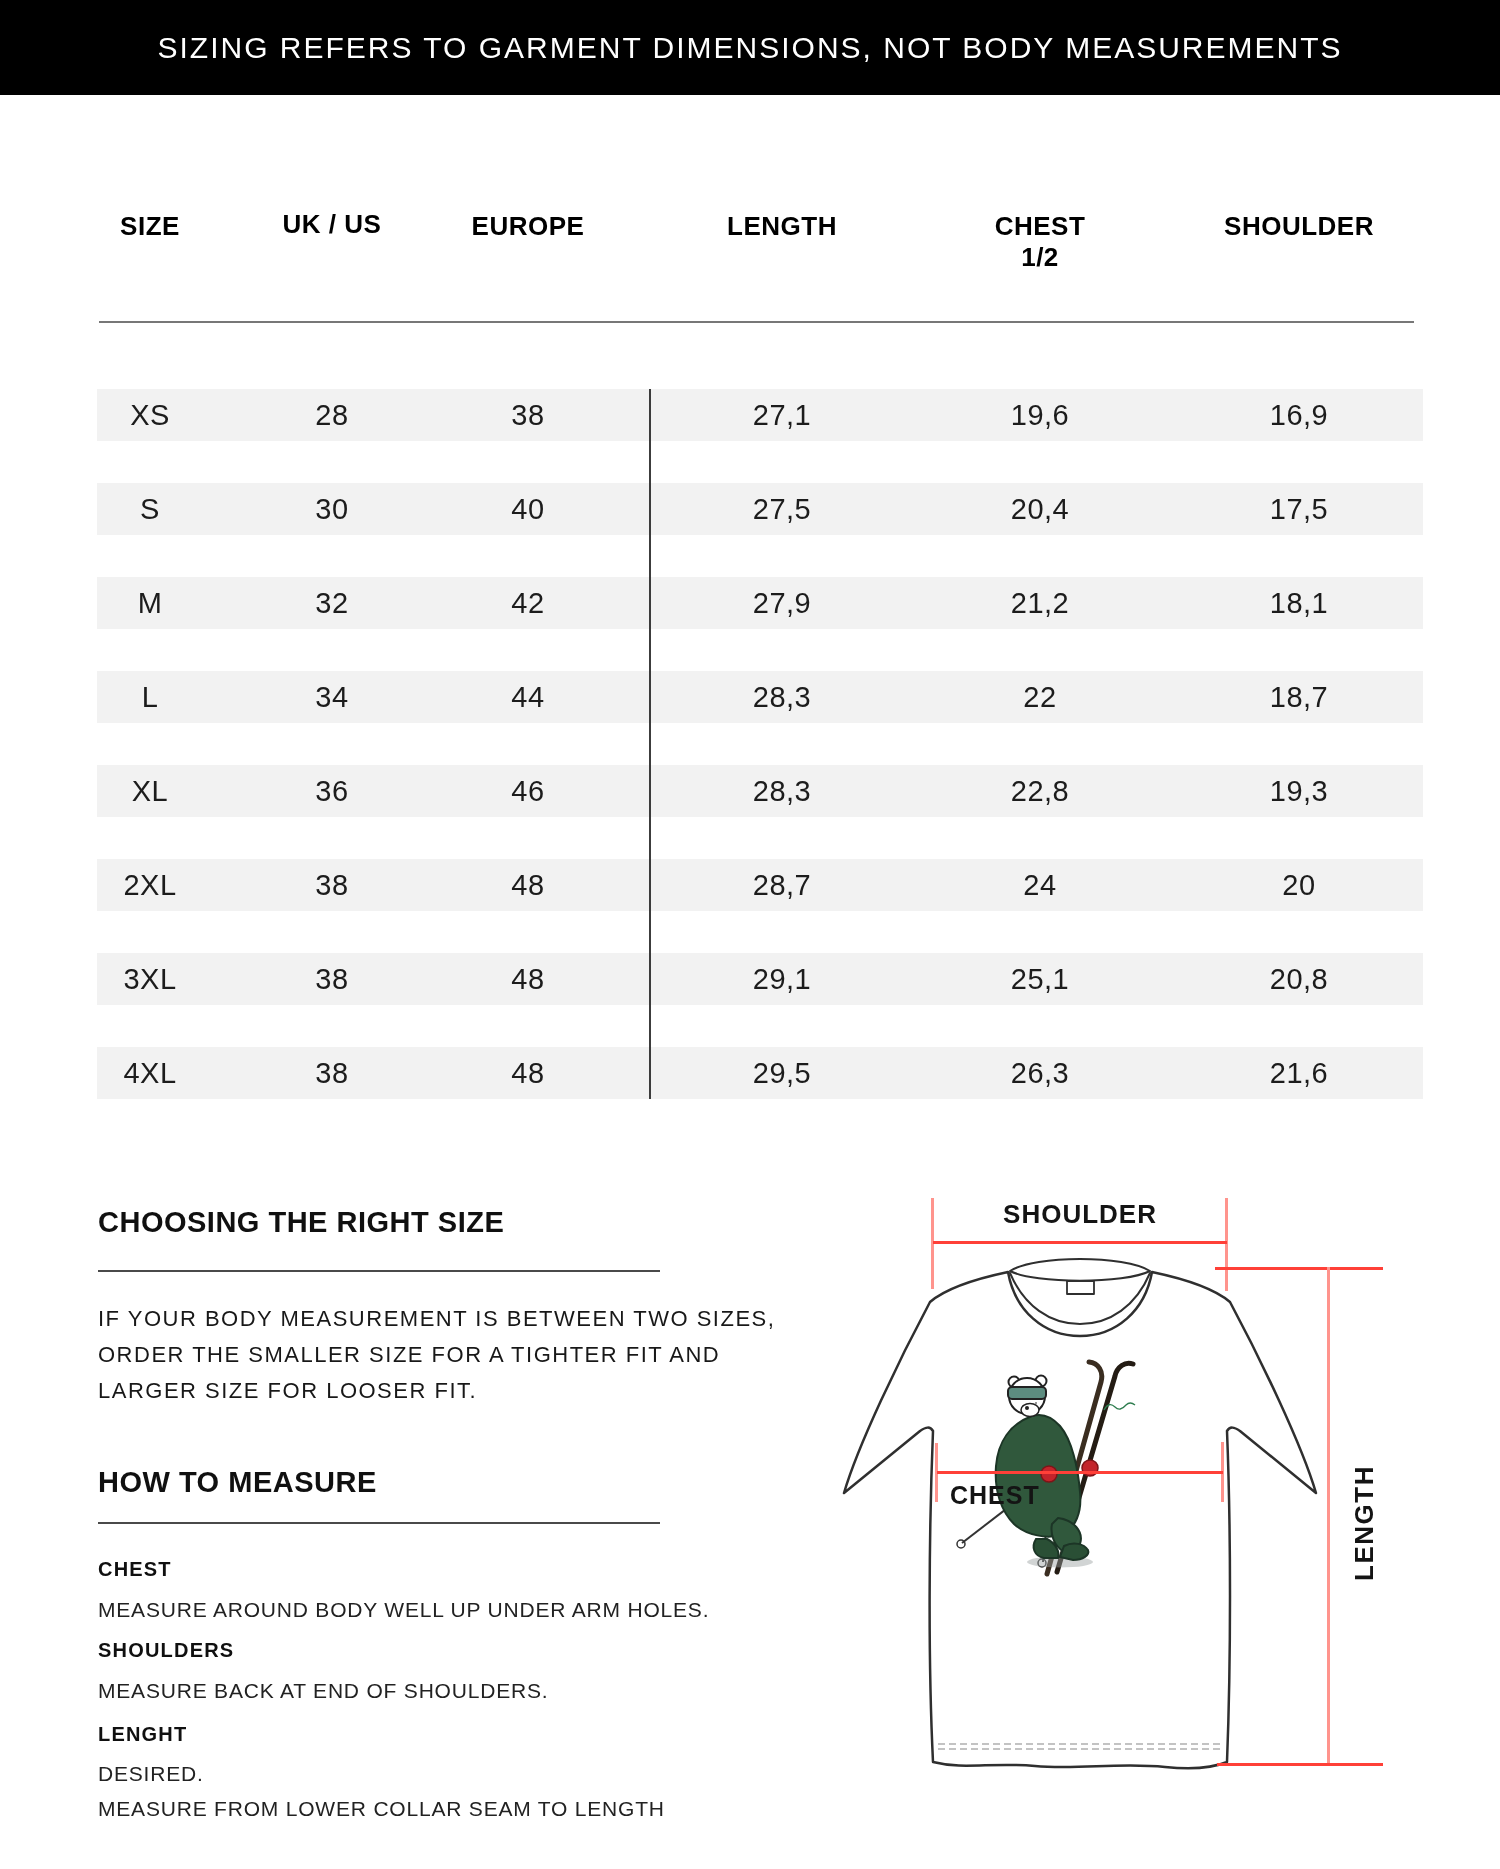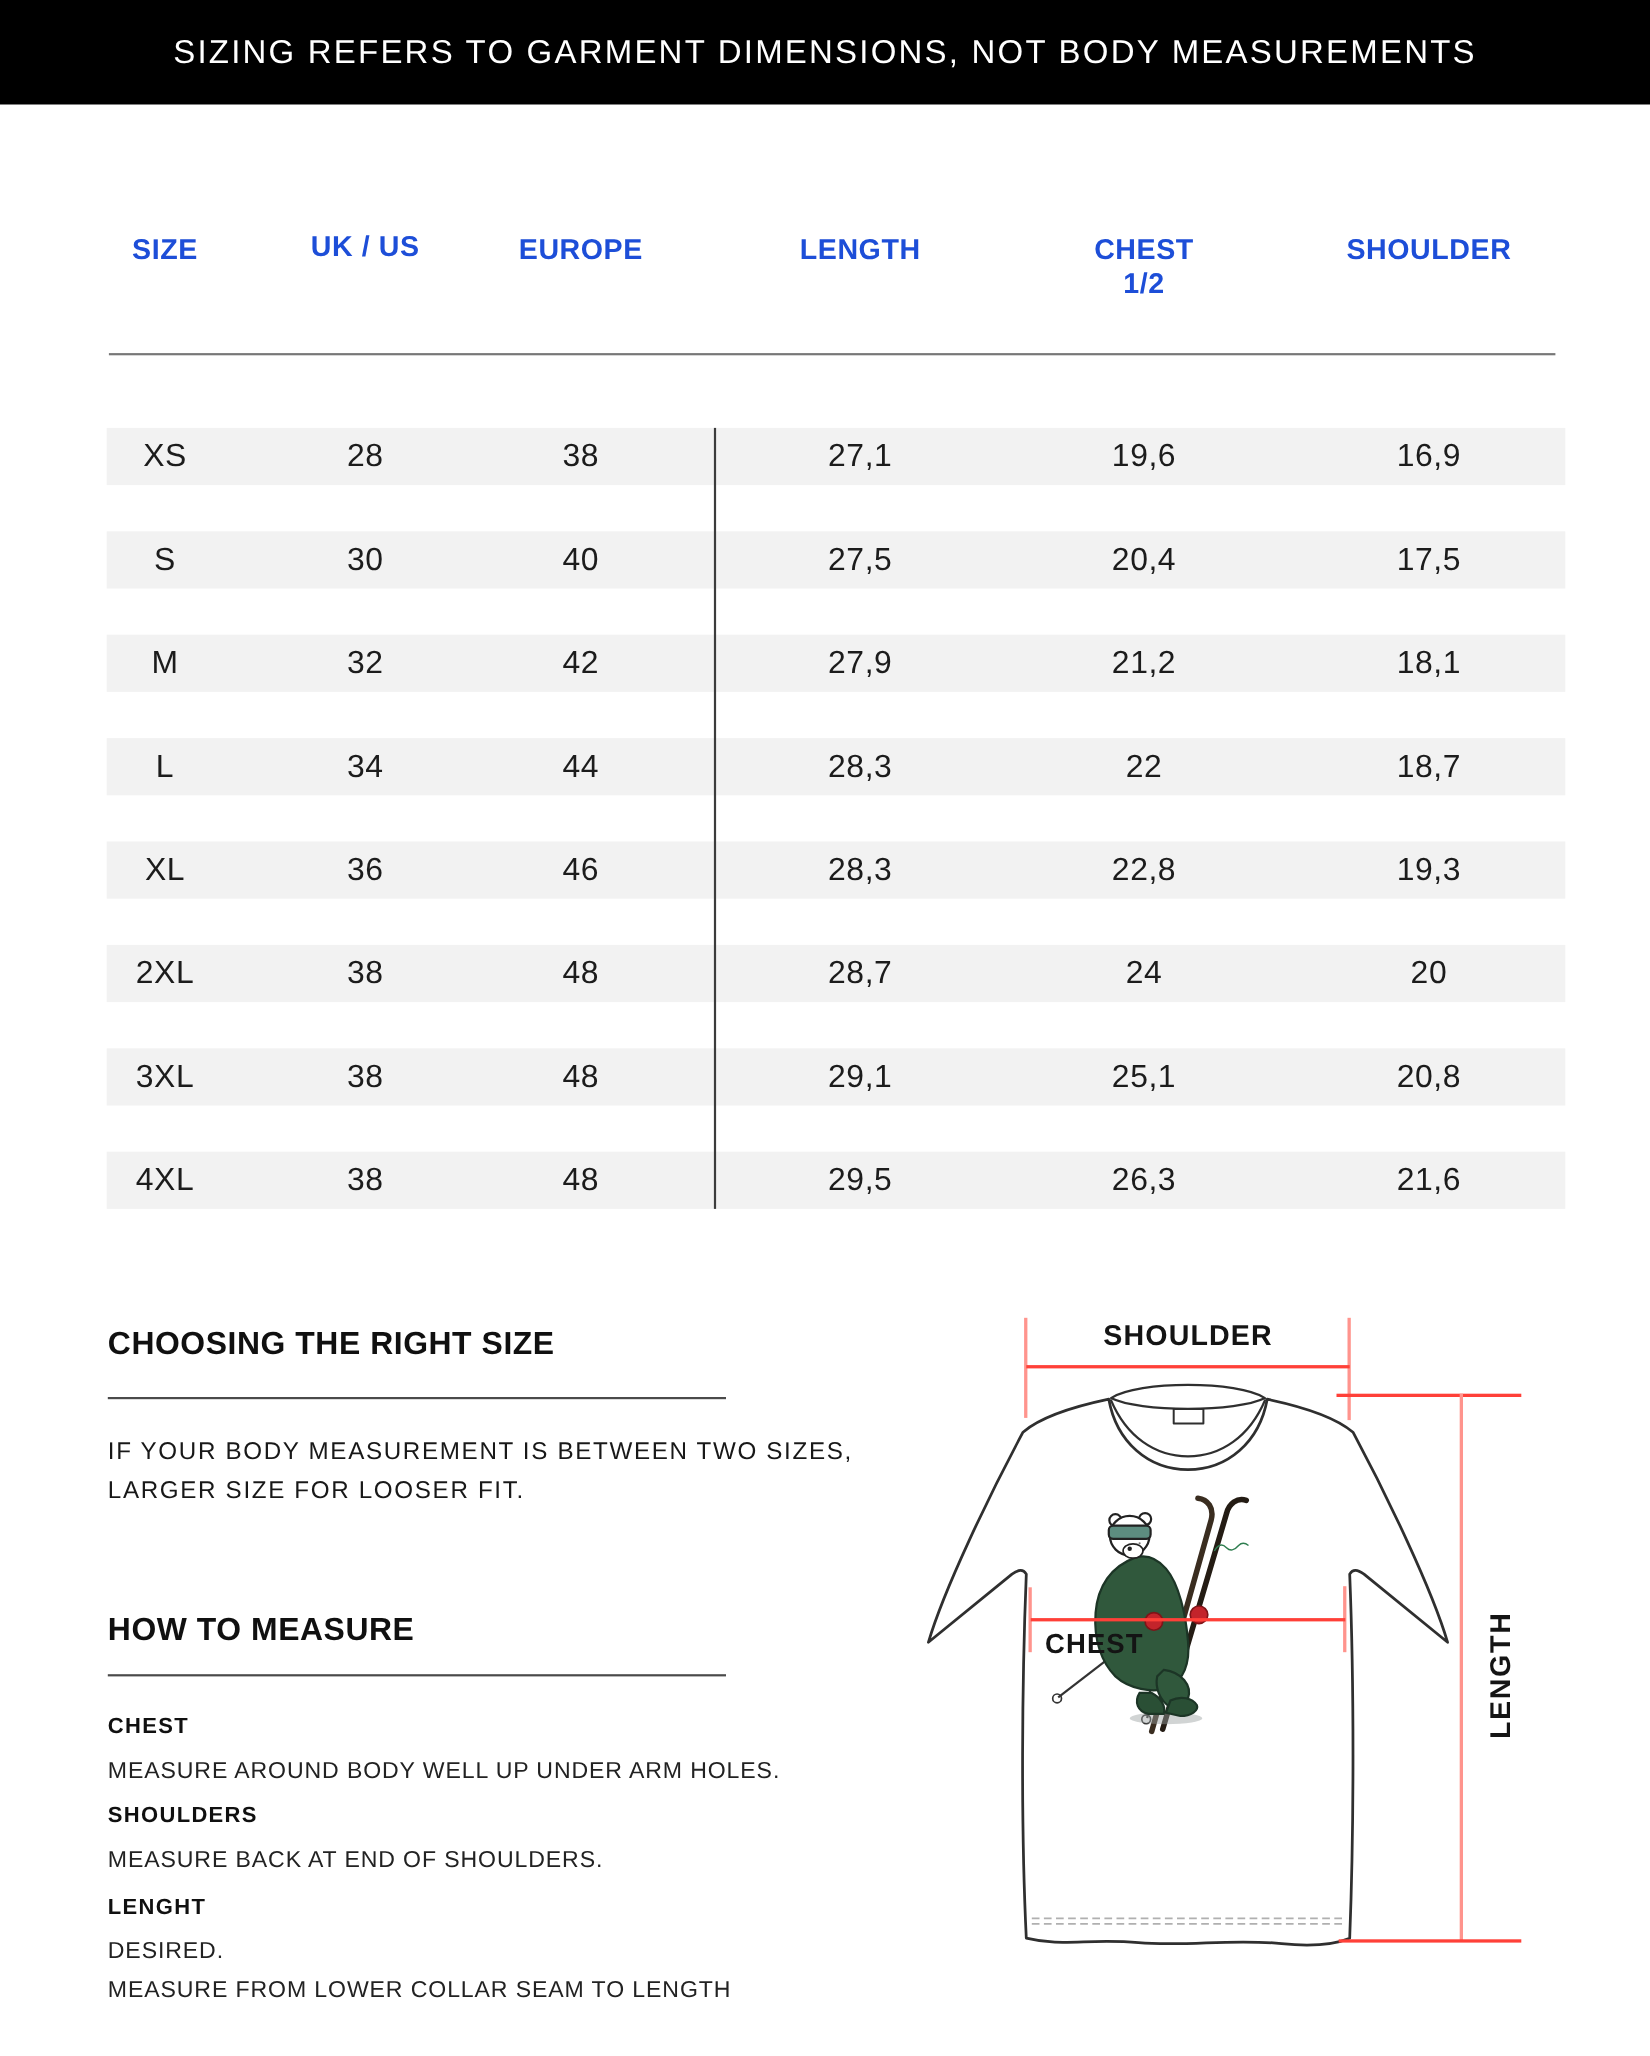--- a/index.html
+++ b/index.html
@@ -6,21 +6,21 @@
   #canvas{position:relative;width:1500px;height:1869px;background:#fff;overflow:hidden;
           font-family:"Liberation Sans", sans-serif;color:#1a1a1a;}
 
   
   .banner{position:absolute;left:0;top:0;width:1500px;height:95px;background:#000;
           display:flex;align-items:center;justify-content:center;}
   .banner span{color:#fff;font-size:30px;font-weight:400;letter-spacing:2px;}
 
   
   .th-cell{position:absolute;transform:translateX(-50%);text-align:center;
-           font-size:26px;font-weight:600;letter-spacing:.5px;line-height:31px;color:#1d4ed8;}
+           font-size:26px;font-weight:600;letter-spacing:.5px;line-height:31px;color:#000000;}
   .head-rule{position:absolute;left:99px;top:321px;width:1315px;height:2px;background:#777;}
   .t-row{position:absolute;left:97px;width:1326px;height:52px;background:#f2f2f2;}
   .t-cell{position:absolute;transform:translateX(-50%);top:0;line-height:52px;
           font-size:29px;font-weight:400;color:#1c1c1c;letter-spacing:.5px;white-space:nowrap;}
   .col-divider{position:absolute;left:649px;top:389px;width:2px;height:710px;background:#3c3c3c;}
 
   
   .sec-title{position:absolute;left:98px;font-size:29px;font-weight:600;letter-spacing:.5px;
              color:#101010;white-space:nowrap;}
   .sec-rule{position:absolute;left:98px;width:562px;height:2px;background:#4a4a4a;}
@@ -127,20 +127,21 @@
         <span class="t-cell" style="left: 943px;">26,3</span>
         <span class="t-cell" style="left: 1202px;">21,6</span>
       </div>
     </div>
   <div class="col-divider"></div>
 
   <div class="sec-title" style="top:1206px">CHOOSING THE RIGHT SIZE</div>
   <div class="sec-rule" style="top:1270px"></div>
   <div id="choosing-body">
       <div class="body-line">IF YOUR BODY MEASUREMENT IS BETWEEN TWO SIZES,</div>
+      <div class="body-line">ORDER THE SMALLER SIZE FOR A TIGHTER FIT AND</div>
       <div class="body-line">LARGER SIZE FOR LOOSER FIT.</div>
     </div>
 
   <div class="sec-title" style="top:1466px">HOW TO MEASURE</div>
   <div class="sec-rule" style="top:1522px"></div>
   <div id="measure-list">
       <div class="m-label" style="top: 1558px;">CHEST</div>
       <div class="m-desc" style="top: 1592px;">
         <div>MEASURE AROUND BODY WELL UP UNDER ARM HOLES.</div>
       </div>

